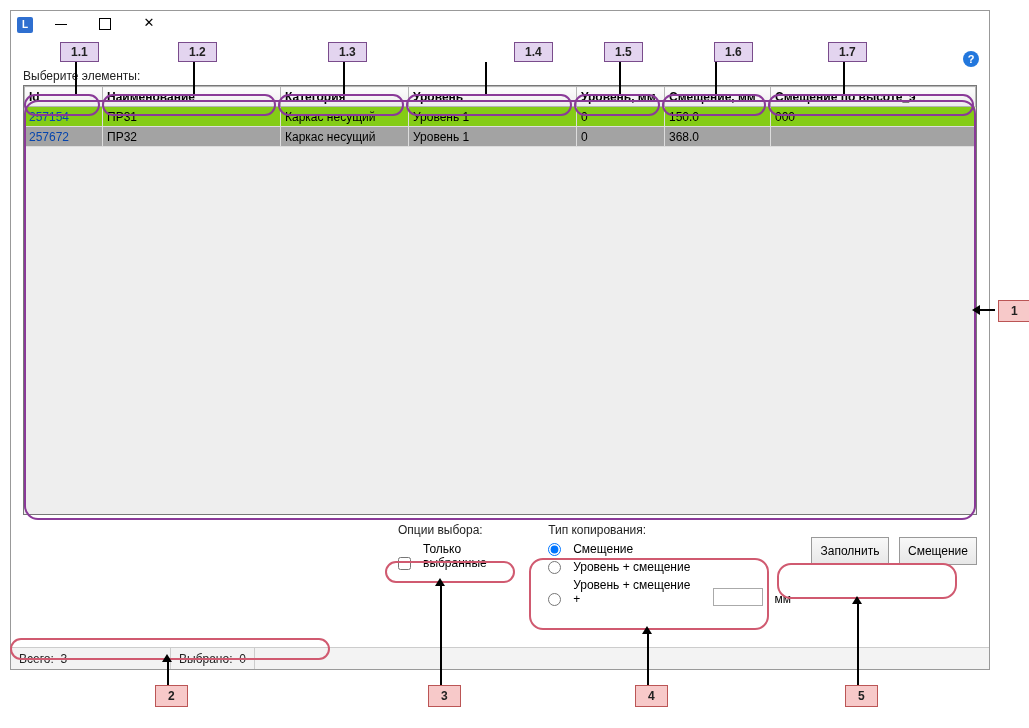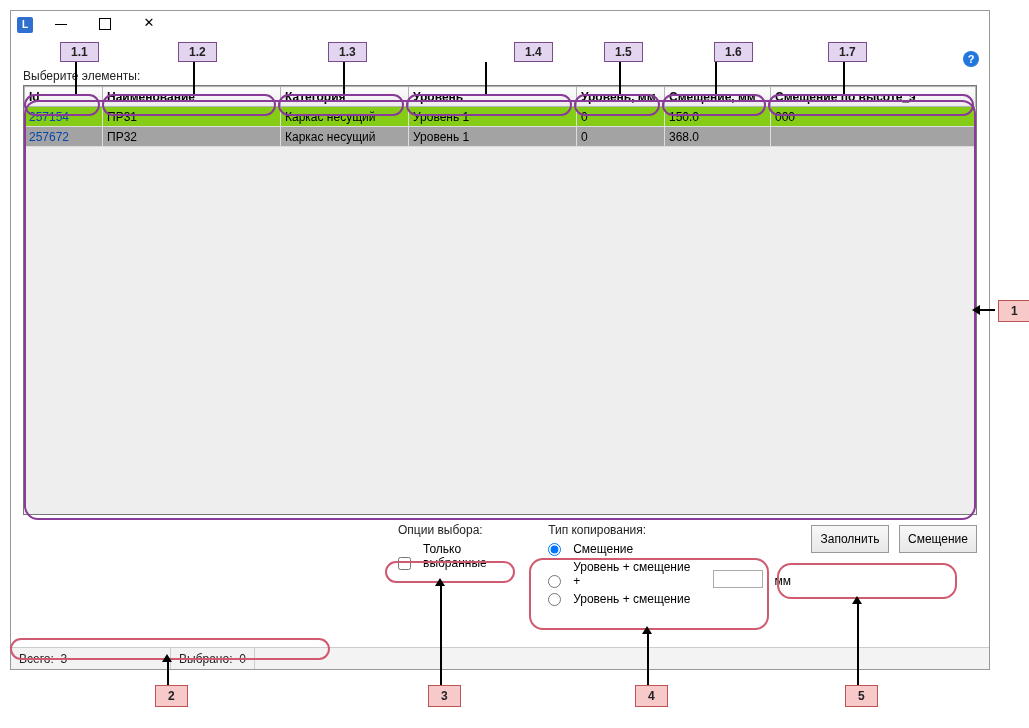--- a/index.html
+++ b/index.html
@@ -126,21 +126,21 @@
   .checkbox-row input, .radio-row input { margin: 0; }
   .mm-input {
     width: 50px; height: 18px;
     border: 1px solid #aaa;
     padding: 0 3px;
     font-size: 12px;
   }
   .btn-row {
     display: flex; gap: 10px;
     margin-left: auto;
-    margin-top: 2px;
+    margin-top: 14px;
   }
   .btn {
     min-width: 78px;
     height: 28px;
     border: 1px solid #999;
     background: linear-gradient(#f8f8f8,#e7e7e7);
     cursor: pointer;
     font-size: 12px;
   }
   .statusbar {
@@ -284,27 +284,27 @@
       </label>
     </div>
     <div class="opt-group">
       <div class="opt-title">Тип копирования:</div>
       <label class="radio-row">
         <input type="radio" name="ct" checked="" style="">
         <span>Смещение</span>
       </label>
       <label class="radio-row">
         <input type="radio" name="ct" style="">
+        <span>Уровень + смещение</span>
+      </label>
+      <label class="radio-row">
+        <input type="radio" name="ct" style="">
         <span>Уровень + смещение +</span>
         <input class="mm-input" style="">
         <span>мм</span>
-      </label>
-      <label class="radio-row">
-        <input type="radio" name="ct" style="">
-        <span>Уровень + смещение</span>
       </label>
     </div>
     <div class="btn-row">
       <button class="btn">Заполнить</button>
       <button class="btn">Смещение</button>
     </div>
   </div>
 
   <div class="statusbar">
     <div class="seg">

